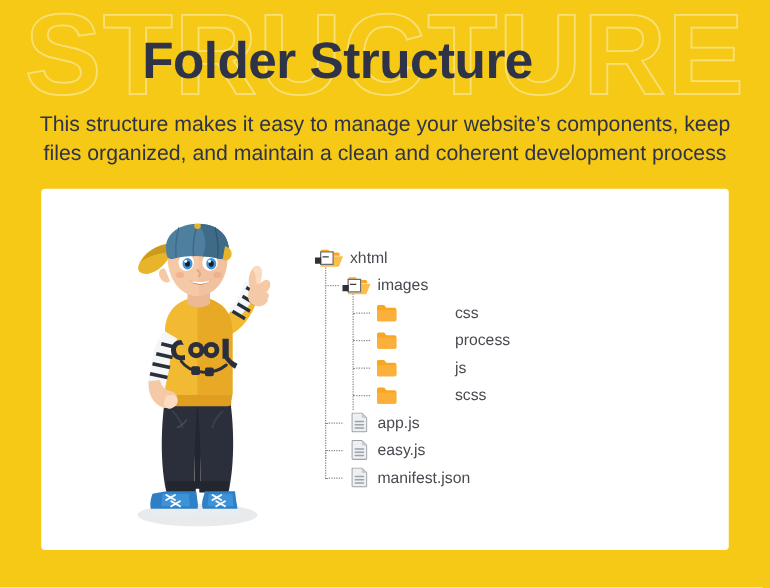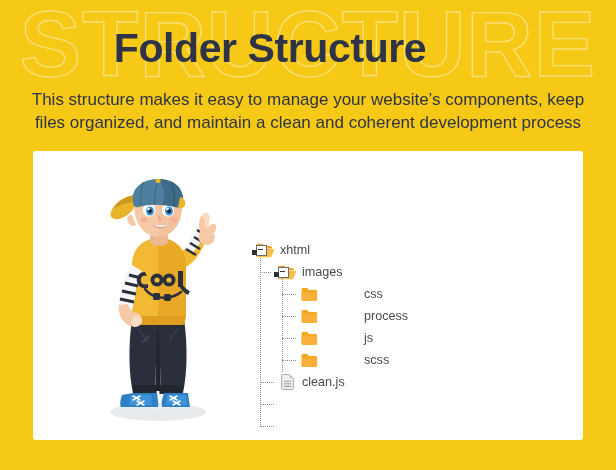--- a/index.html
+++ b/index.html
@@ -77,21 +77,20 @@
   }
   .character svg { display: block; }
 
   
   .tree {
     position: absolute;
     left: 200px; top: 44px;
     width: 320px;
     font-size: 12.6px;
     color: #4a4a52;
-    margin-top: 44px;
   }
   .tnode {
     position: relative;
     height: 22px;
     display: flex;
     align-items: center;
   }
   .tnode .glyph {
     position: relative;
     z-index: 2;
@@ -356,31 +355,59 @@
     <div class="tnode d2">
       <span class="glyph">
         <svg width="17" height="15" viewBox="0 0 17 15">
           <path d="M0.6 2.4 C0.6 1.5 1.3 1 2.1 1 L6.3 1 L8.1 3.1 L14.6 3.1 C15.5 3.1 16.1 3.7 16.1 4.6 L16.1 12.6 C16.1 13.5 15.5 14 14.6 14 L2.1 14 C1.3 14 0.6 13.5 0.6 12.6 Z" fill="#F7A823"></path>
           <path d="M0.6 5.2 L16.1 5.2 L16.1 12.6 C16.1 13.5 15.5 14 14.6 14 L2.1 14 C1.3 14 0.6 13.5 0.6 12.6 Z" fill="#FBB03B"></path>
         </svg>
       </span>
       <span class="tlabel">scss</span>
     </div>
 
-
     <div class="tnode d1">
       <span class="glyph">
         <svg width="13" height="16" viewBox="0 0 13 16">
           <path d="M0.6 1.2 C0.6 0.7 1 0.4 1.5 0.4 L8.4 0.4 L12.4 4.4 L12.4 14.6 C12.4 15.1 12 15.5 11.5 15.5 L1.5 15.5 C1 15.5 0.6 15.1 0.6 14.6 Z" fill="#EDEFF1" stroke="#9DA3A9" stroke-width="0.9"></path>
           <path d="M8.4 0.4 L12.4 4.4 L9.2 4.4 C8.8 4.4 8.4 4.1 8.4 3.6 Z" fill="#C9CDD2"></path>
           <g stroke="#9DA3A9" stroke-width="1.1" stroke-linecap="round">
             <path d="M3.2 7.2 L9.8 7.2"></path>
             <path d="M3.2 9.8 L9.8 9.8"></path>
             <path d="M3.2 12.4 L9.8 12.4"></path>
           </g>
         </svg>
       </span>
-      <span class="tlabel">clean.js</span>
-    </div>
-
+      <span class="tlabel">app.js</span>
+    </div>
+
+    <div class="tnode d1">
+      <span class="glyph">
+        <svg width="13" height="16" viewBox="0 0 13 16">
+          <path d="M0.6 1.2 C0.6 0.7 1 0.4 1.5 0.4 L8.4 0.4 L12.4 4.4 L12.4 14.6 C12.4 15.1 12 15.5 11.5 15.5 L1.5 15.5 C1 15.5 0.6 15.1 0.6 14.6 Z" fill="#EDEFF1" stroke="#9DA3A9" stroke-width="0.9"></path>
+          <path d="M8.4 0.4 L12.4 4.4 L9.2 4.4 C8.8 4.4 8.4 4.1 8.4 3.6 Z" fill="#C9CDD2"></path>
+          <g stroke="#9DA3A9" stroke-width="1.1" stroke-linecap="round">
+            <path d="M3.2 7.2 L9.8 7.2"></path>
+            <path d="M3.2 9.8 L9.8 9.8"></path>
+            <path d="M3.2 12.4 L9.8 12.4"></path>
+          </g>
+        </svg>
+      </span>
+      <span class="tlabel">easy.js</span>
+    </div>
+
+    <div class="tnode d1">
+      <span class="glyph">
+        <svg width="13" height="16" viewBox="0 0 13 16">
+          <path d="M0.6 1.2 C0.6 0.7 1 0.4 1.5 0.4 L8.4 0.4 L12.4 4.4 L12.4 14.6 C12.4 15.1 12 15.5 11.5 15.5 L1.5 15.5 C1 15.5 0.6 15.1 0.6 14.6 Z" fill="#EDEFF1" stroke="#9DA3A9" stroke-width="0.9"></path>
+          <path d="M8.4 0.4 L12.4 4.4 L9.2 4.4 C8.8 4.4 8.4 4.1 8.4 3.6 Z" fill="#C9CDD2"></path>
+          <g stroke="#9DA3A9" stroke-width="1.1" stroke-linecap="round">
+            <path d="M3.2 7.2 L9.8 7.2"></path>
+            <path d="M3.2 9.8 L9.8 9.8"></path>
+            <path d="M3.2 12.4 L9.8 12.4"></path>
+          </g>
+        </svg>
+      </span>
+      <span class="tlabel">manifest.json</span>
+    </div>
 
   </div>
 </div>
 
 </body></html>

